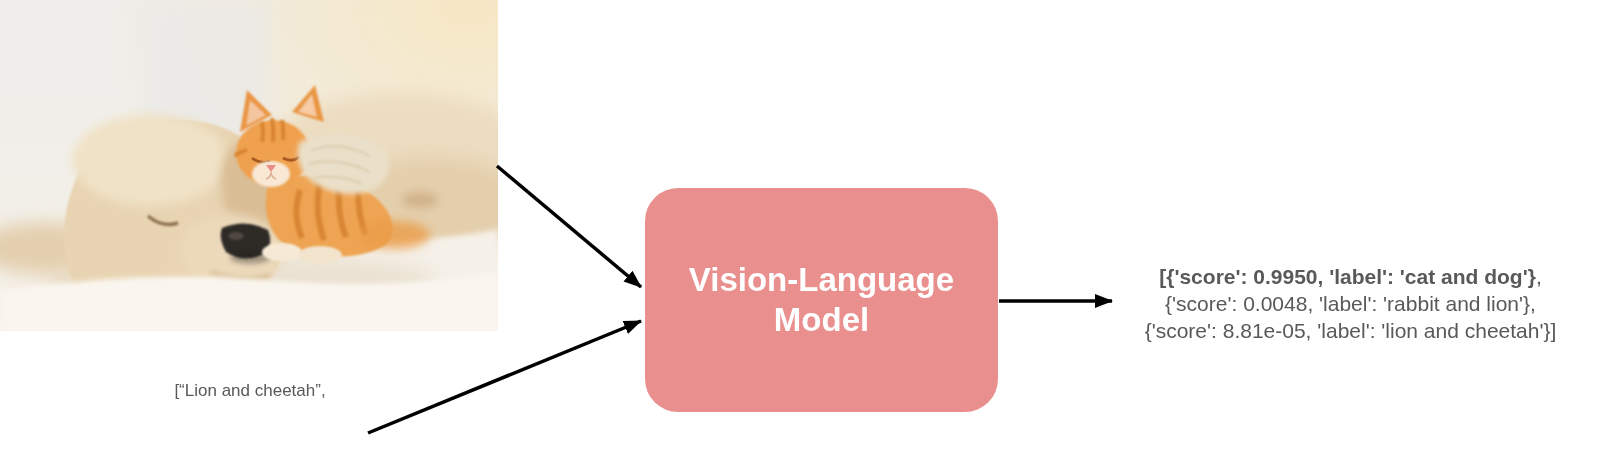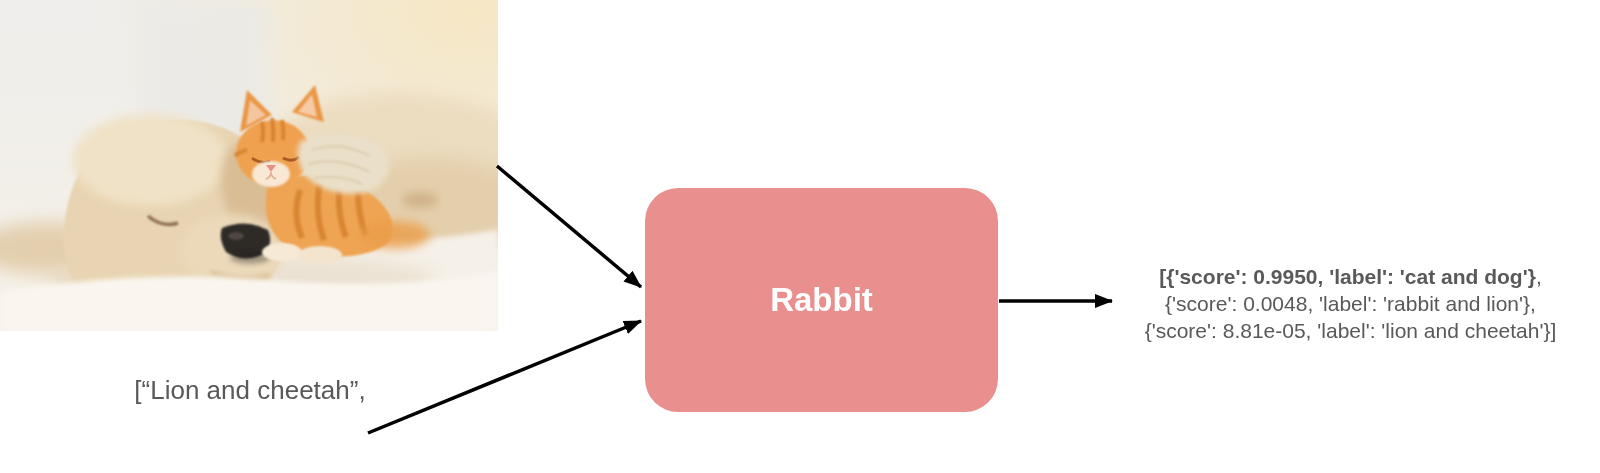--- a/index.html
+++ b/index.html
@@ -14,21 +14,21 @@
     position:relative;width:1600px;height:473px;background:var(--bg);
     overflow:hidden;font-family:"Liberation Sans",sans-serif;
   }
   .photo-wrap{position:absolute;left:0;top:0;width:498px;height:331px;}
   .photo-wrap svg{display:block;}
   .arrow-layer{position:absolute;left:0;top:0;width:1600px;height:473px;pointer-events:none;}
   .arrow-layer line{stroke:var(--arrow);stroke-width:3.5;}
   .arrow-layer marker path{fill:var(--arrow);}
   .input-text{
     position:absolute;left:95px;top:375px;width:310px;
-    text-align:center;color:var(--gray);font-size:26px;line-height:31px;
+    text-align:center;color:var(--gray);font-size:17px;line-height:31px;
   }
   .model-box{
     position:absolute;left:645px;top:188px;width:353px;height:224px;
     background:var(--pink);border-radius:33px;
     display:flex;flex-direction:column;align-items:center;justify-content:center;
     color:var(--boxtext);font-size:33px;font-weight:bold;line-height:40px;text-align:center;
   }
   .output-text{
     position:absolute;left:1098px;top:263px;width:505px;
     text-align:center;color:var(--gray);font-size:21px;line-height:27px;
@@ -141,21 +141,22 @@
     <line x1="497" y1="166" x2="641" y2="287" marker-end="url(#ah)"></line>
     <line x1="368" y1="433" x2="641" y2="321" marker-end="url(#ah)"></line>
     <line x1="999" y1="301" x2="1112" y2="301" marker-end="url(#ah)"></line>
   </svg>
 
   <div class="input-text">
     <div>[“Lion and cheetah”,</div>
   </div>
 
   <div class="model-box">
-    <div>Rabbit</div>
+    <div>Vision-Language</div>
+    <div>Model</div>
   </div>
 
   <div class="output-text">
     <div>
       <span class="bold">[{'score': 0.9950, 'label': 'cat and dog'}</span><span>,</span>
     </div>
     <div>{'score': 0.0048, 'label': 'rabbit and lion'},</div>
     <div>{'score': 8.81e-05, 'label': 'lion and cheetah'}]</div>
   </div>
 

